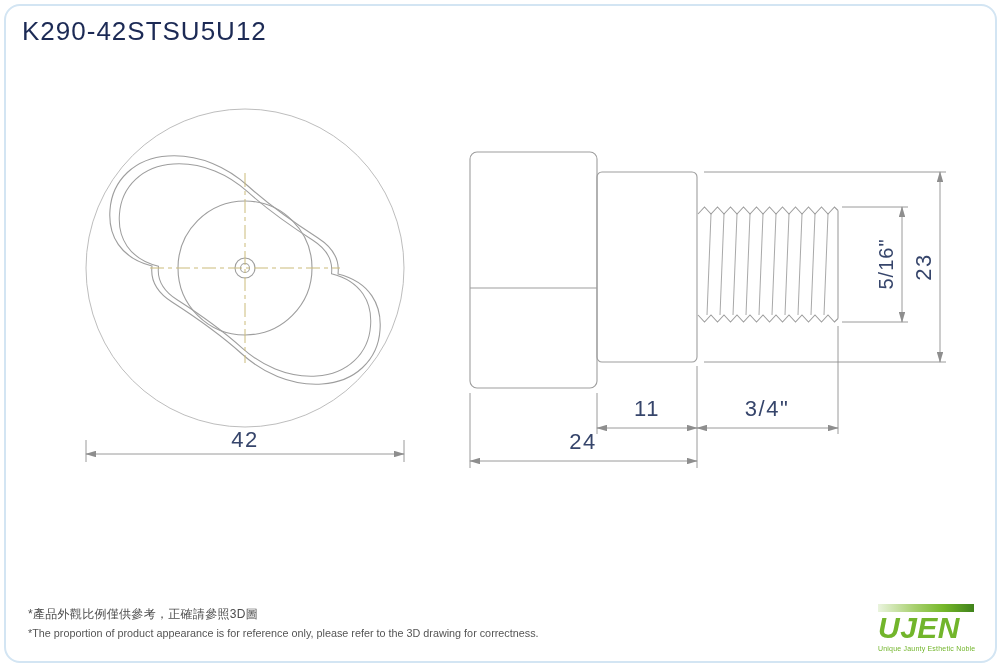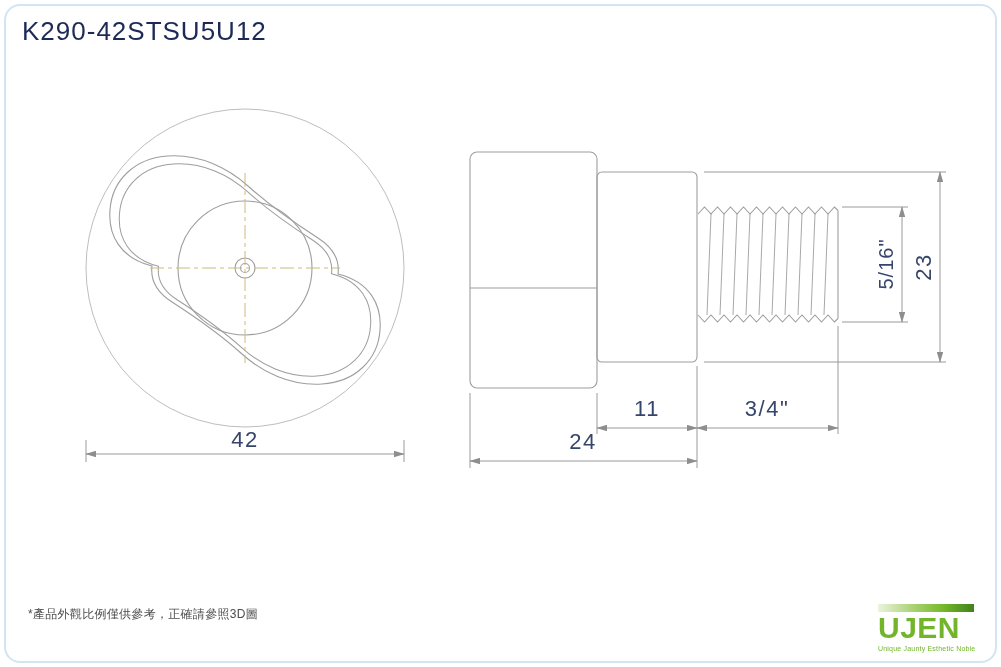--- a/index.html
+++ b/index.html
@@ -5,21 +5,21 @@
   html,body{margin:0;padding:0;background:#fff;}
   .page{position:relative;width:1001px;height:667px;background:#ffffff;font-family:"Liberation Sans",sans-serif;overflow:hidden;}
   .page-border{position:absolute;inset:4px;border:2px solid #d3e5f3;border-radius:16px;pointer-events:none;}
   .title{position:absolute;left:22px;top:16px;font-size:26px;letter-spacing:1px;color:#1c2a55;font-weight:400;}
   .drawing{position:absolute;left:0;top:0;}
   .notes{position:absolute;left:28px;top:606px;color:#4c4c4c;}
   .note-zh{font-size:12px;letter-spacing:.3px;}
   .note-en{font-size:10.8px;margin-top:4px;color:#555;}
   .logo{position:absolute;left:878px;top:604px;width:100px;display:flex;flex-direction:column;}
   .logo-bar{height:8px;width:96px;margin-bottom:1px;background:linear-gradient(90deg,#eaf4de 0%,#a8d06f 38%,#76b82a 68%,#3f821b 100%);}
-  .logo-name{font-size:30px;font-weight:700;color:#72b52b;letter-spacing:.5px;line-height:1.02;}
+  .logo-name{font-size:30px;font-weight:700;color:#72b52b;letter-spacing:.5px;line-height:1.02;font-style:italic;}
   .logo-tagline{font-size:7px;color:#72b52b;letter-spacing:.2px;white-space:nowrap;margin-top:1px;}
   text{font-family:"Liberation Sans",sans-serif;fill:#36456b;}
   .dim-num{font-size:22px;letter-spacing:1.5px;}
   .dim-num-sm{font-size:20px;letter-spacing:1px;}
 </style>
 </head>
 <body>
 
 <div class="page">
 
@@ -94,20 +94,21 @@
     </g>
     <text class="dim-num" x="647" y="416" text-anchor="middle">11</text>
     <text class="dim-num" x="767" y="416" text-anchor="middle">3/4"</text>
     <text class="dim-num" x="583" y="449" text-anchor="middle">24</text>
     <text class="dim-num-sm" x="893" y="264" text-anchor="middle" transform="rotate(-90 893 264)">5/16"</text>
     <text class="dim-num" x="931" y="267" text-anchor="middle" transform="rotate(-90 931 267)">23</text>
   </svg>
 
   <div class="notes">
     <div class="note-zh">*產品外觀比例僅供參考，正確請參照3D圖</div>
+    <div class="note-en">*The proportion of product appearance is for reference only, please refer to the 3D drawing for correctness.</div>
   </div>
 
   <div class="logo">
     <div class="logo-bar"></div>
     <div class="logo-name">UJEN</div>
     <div class="logo-tagline">Unique Jaunty Esthetic Noble</div>
   </div>
 
 </div>
 

